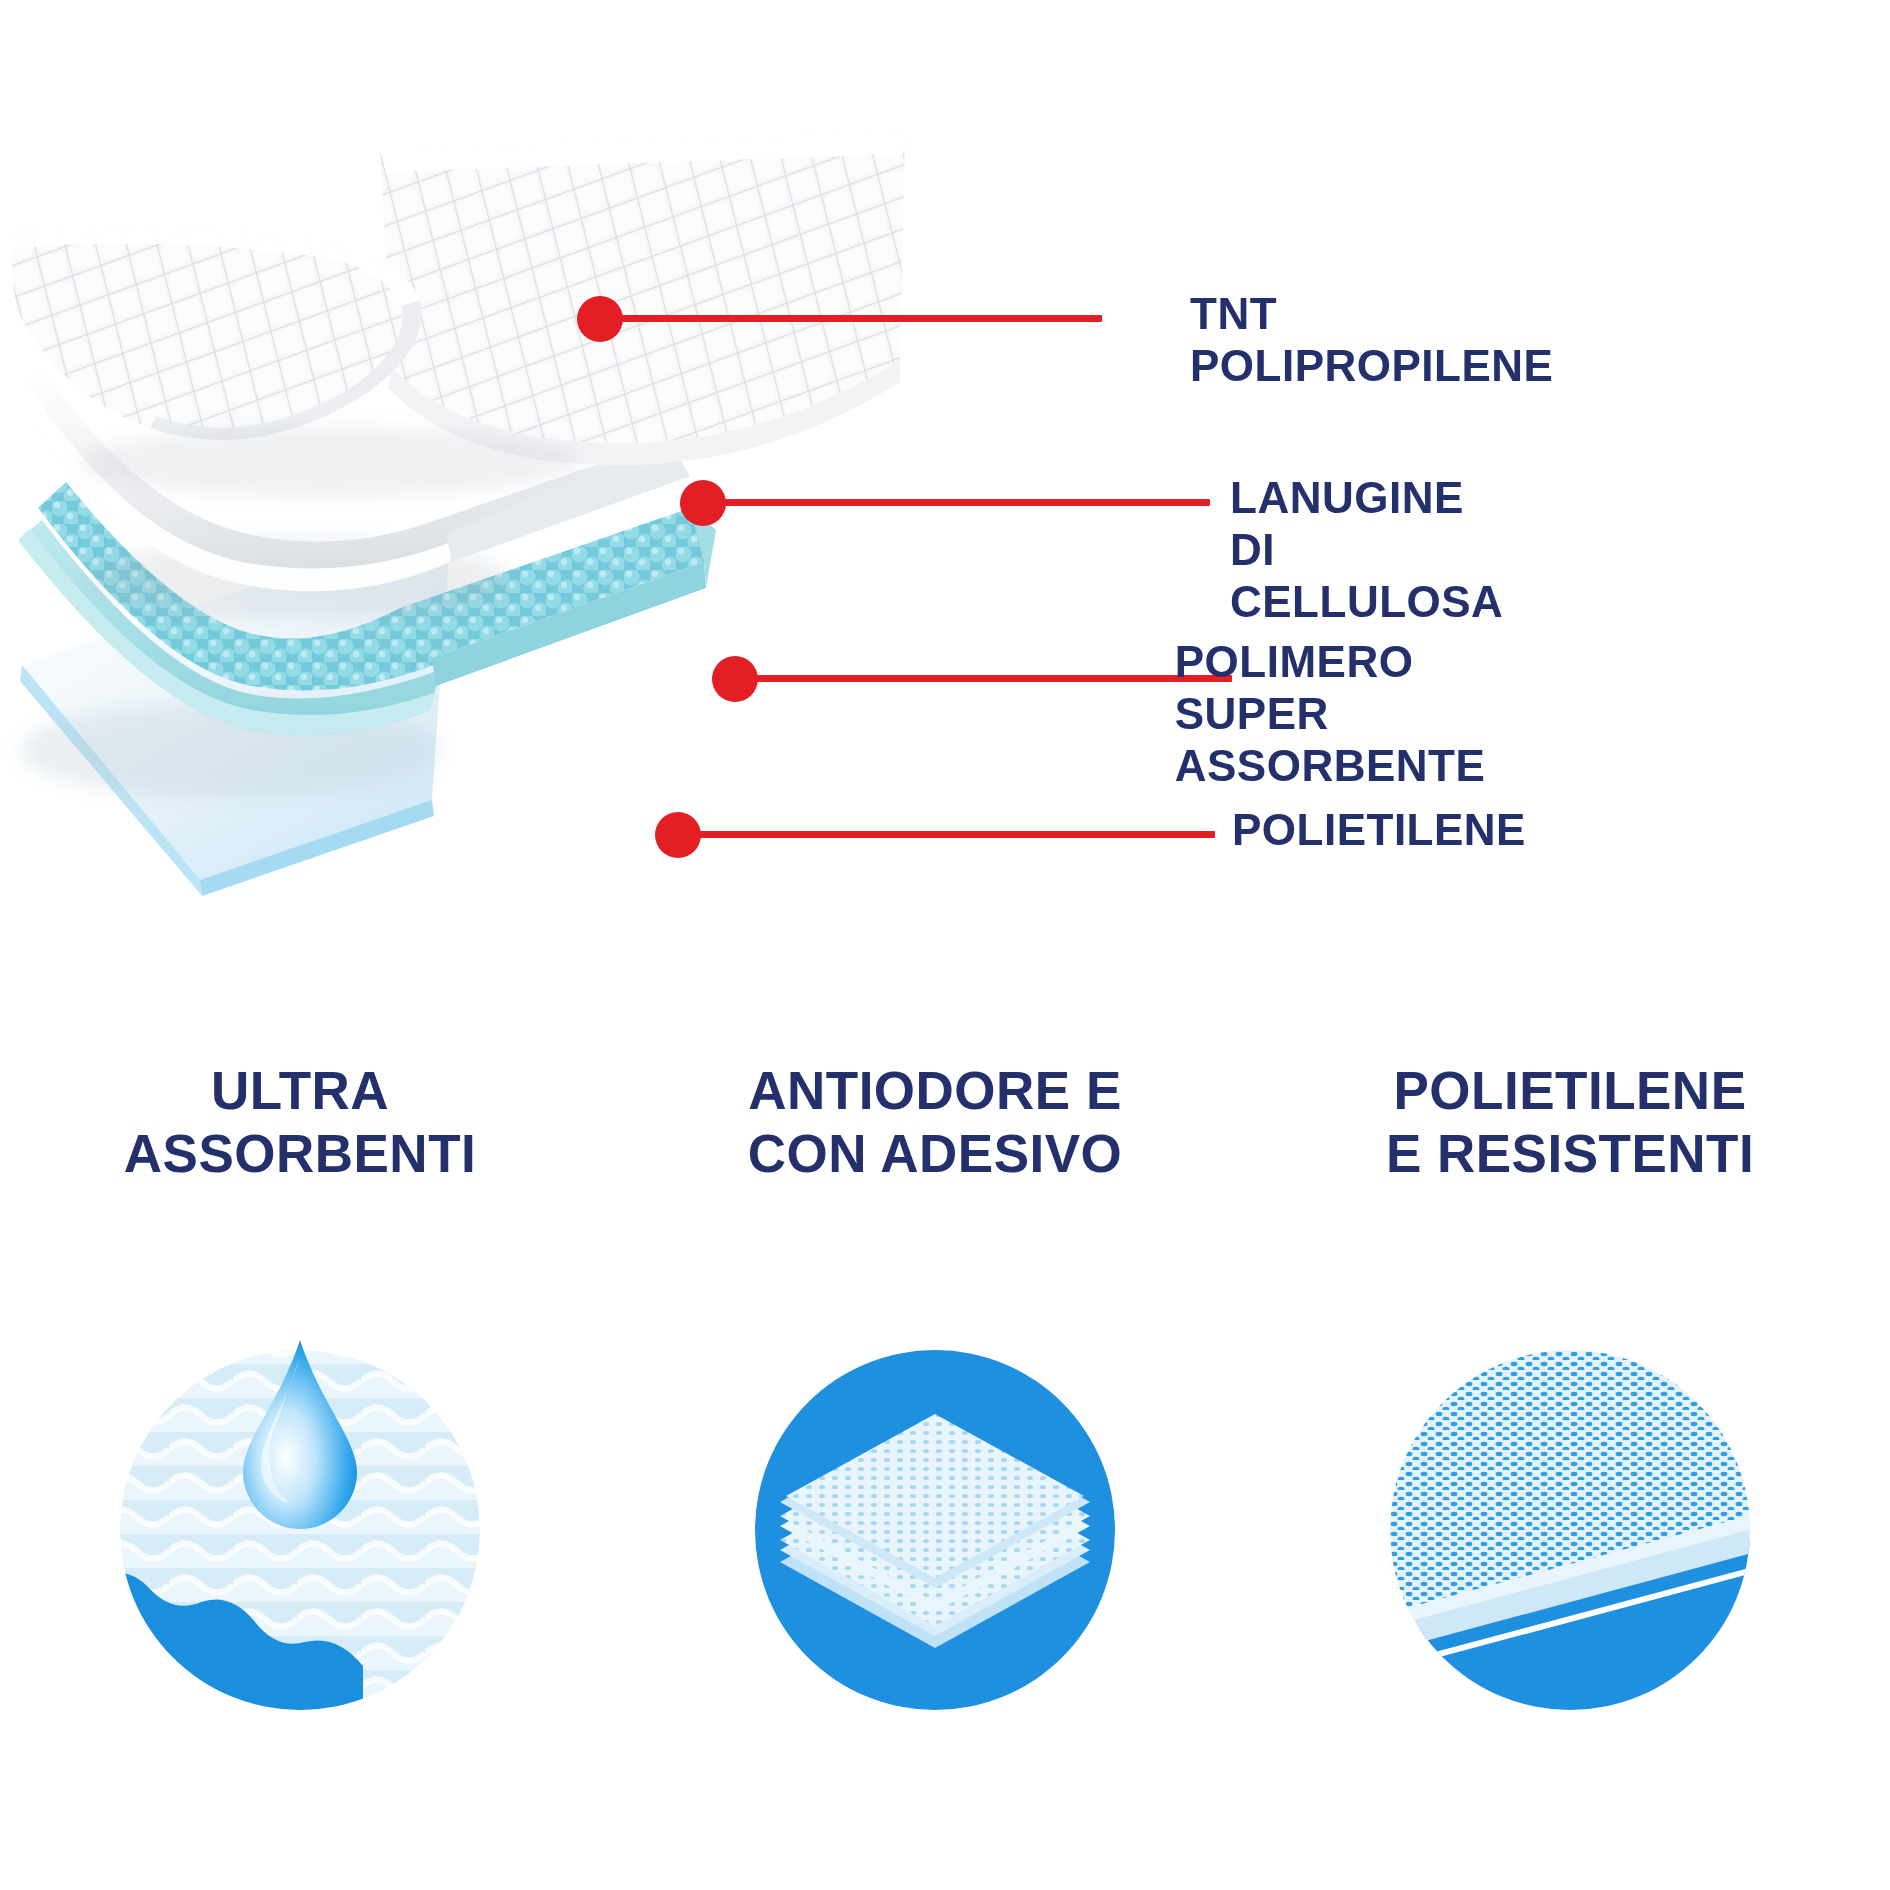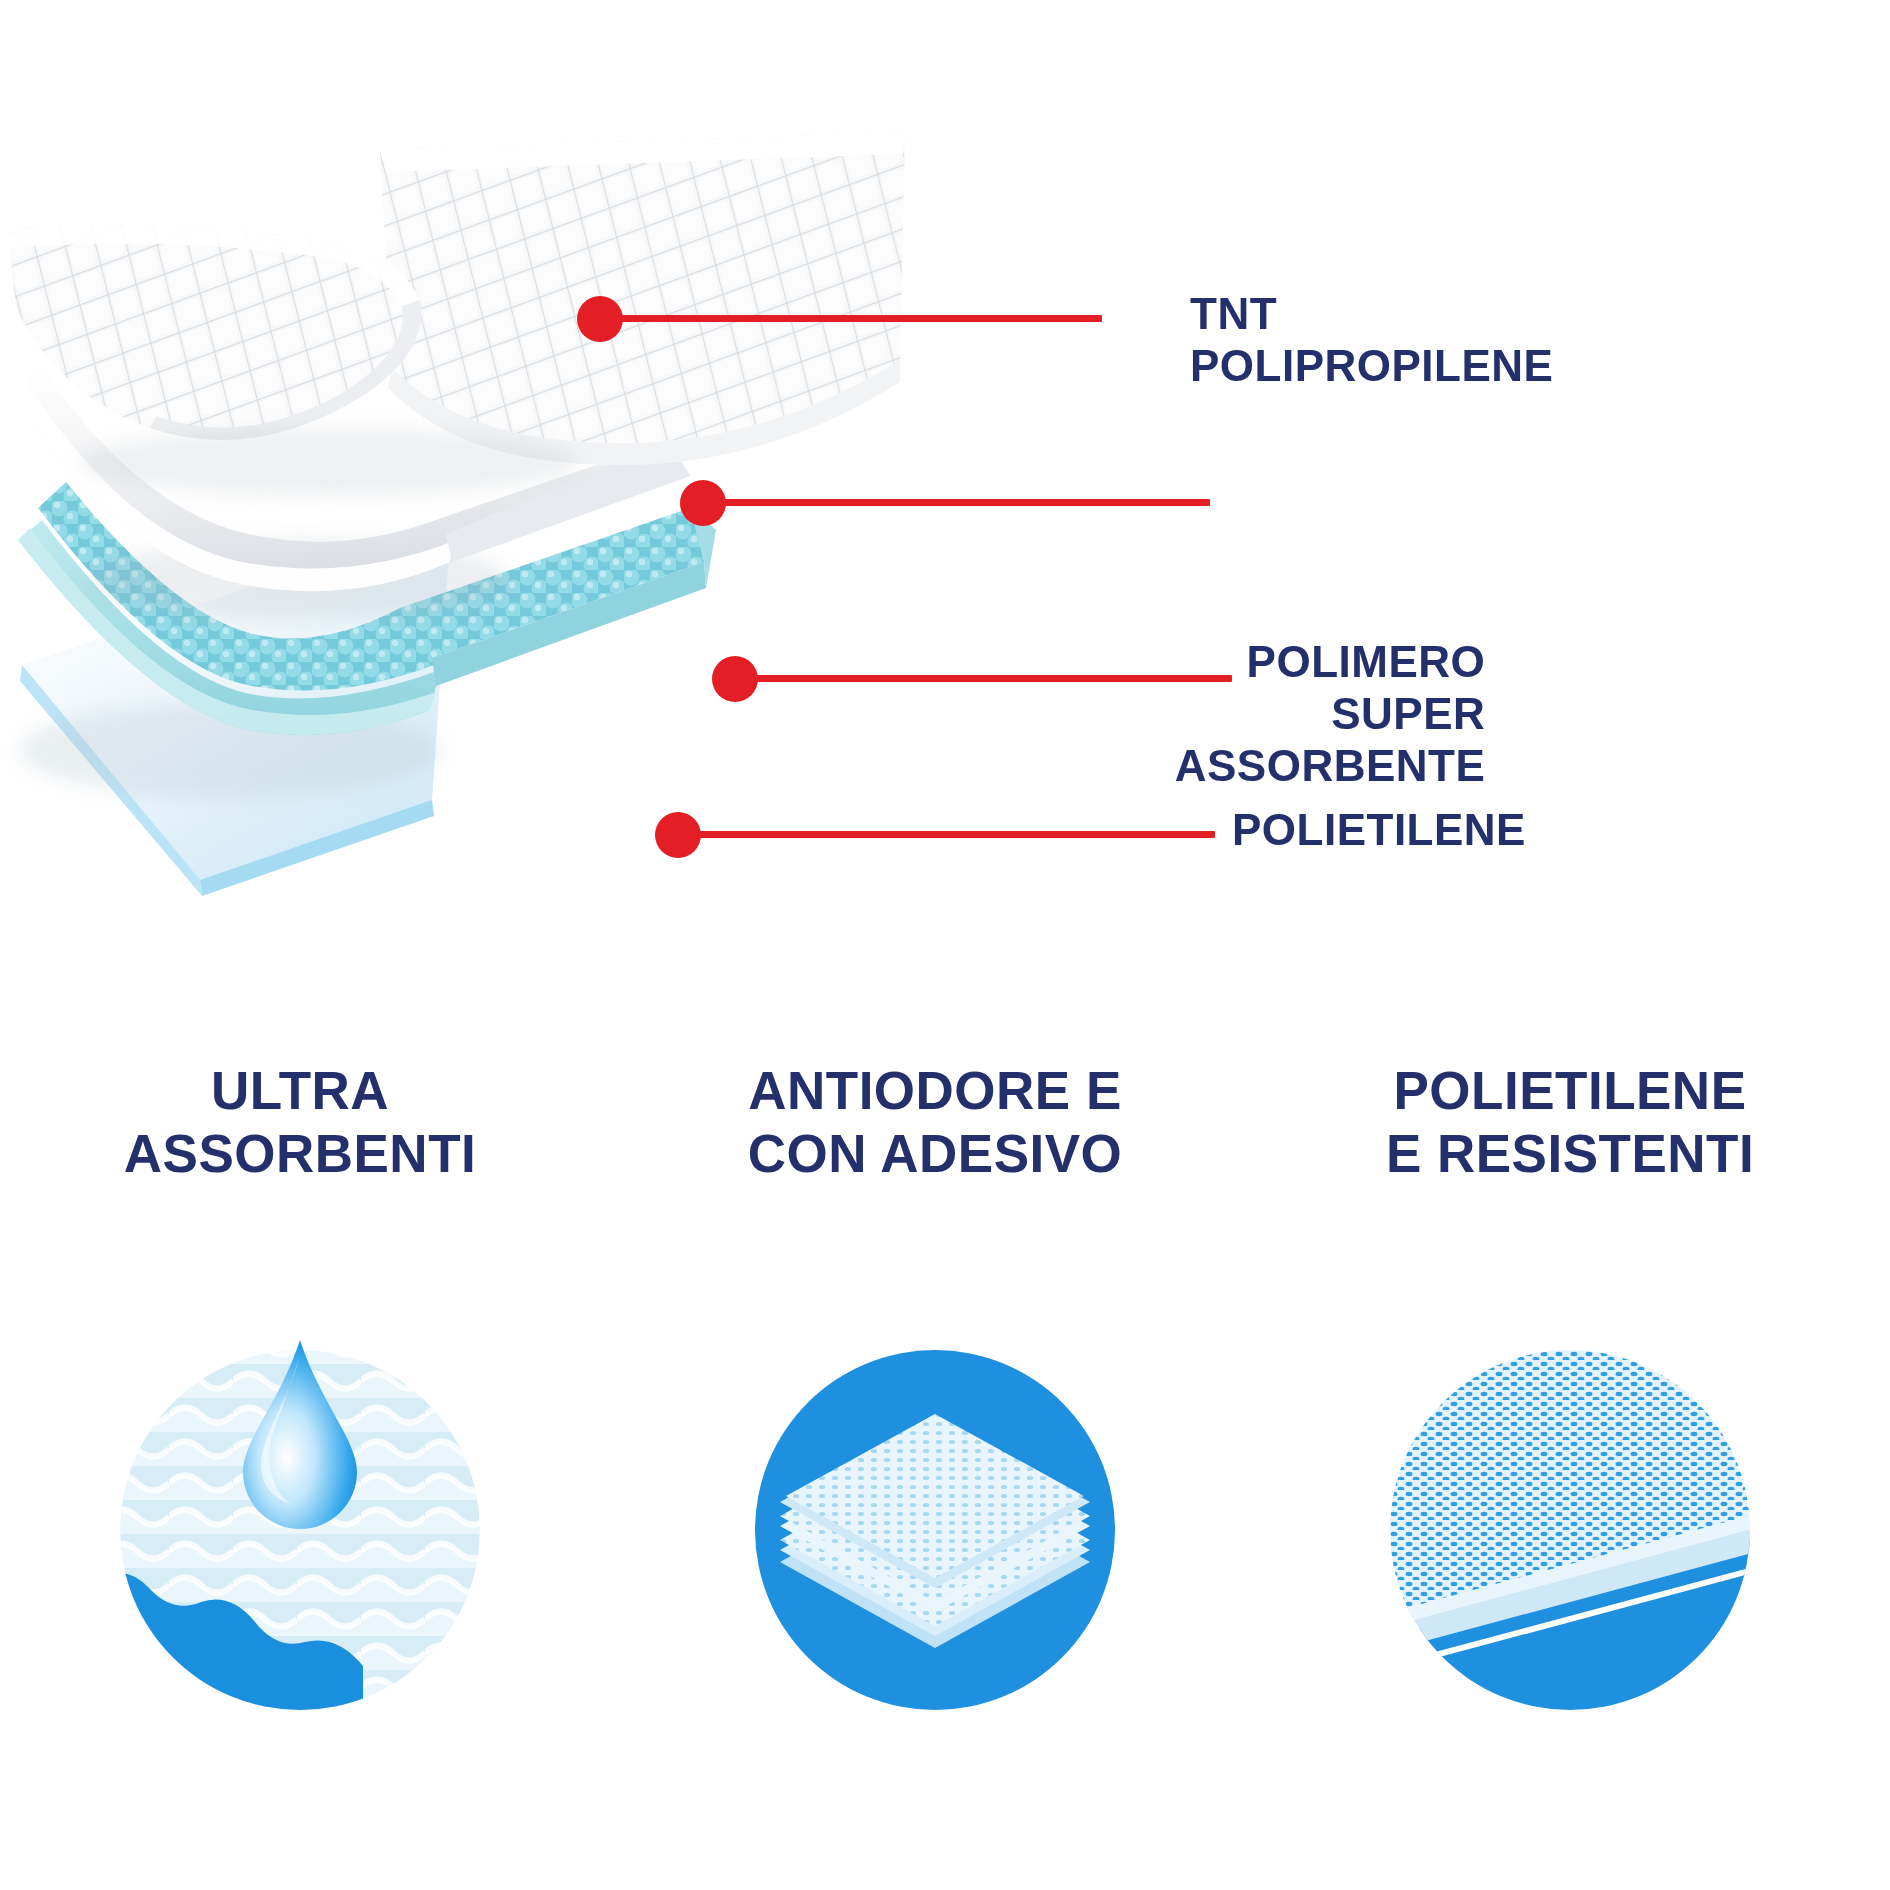--- a/index.html
+++ b/index.html
@@ -139,24 +139,25 @@
         </g>
       </svg>
     </div>
 
     <div class="dot" style="left:577px;top:296px;"></div>
     <div class="leader" style="left:615px;top:315px;width:487px;"></div>
     <div class="lbl" style="left:1190px;top:288px;">TNT POLIPROPILENE</div>
 
     <div class="dot" style="left:680px;top:480px;"></div>
     <div class="leader" style="left:718px;top:499px;width:492px;"></div>
+    <div class="lbl" style="left:1230px;top:472px;">LANUGINE DI CELLULOSA</div>
 
     <div class="dot" style="left:712px;top:656px;"></div>
     <div class="leader" style="left:750px;top:675px;width:482px;"></div>
-    <div class="lbl" style="left:1330px;top:636px;text-align:right;transform:translateX(-50%);">POLIMERO SUPER
+    <div class="lbl" style="left:1330px;top:636px;text-align:left;transform:translateX(-50%);">POLIMERO SUPER
 ASSORBENTE</div>
 
     <div class="dot" style="left:655px;top:812px;"></div>
     <div class="leader" style="left:693px;top:831px;width:522px;"></div>
     <div class="lbl" style="left:1232px;top:804px;">POLIETILENE</div>
   </section>
 
   <section class="features">
 
     <div class="feat c1">

